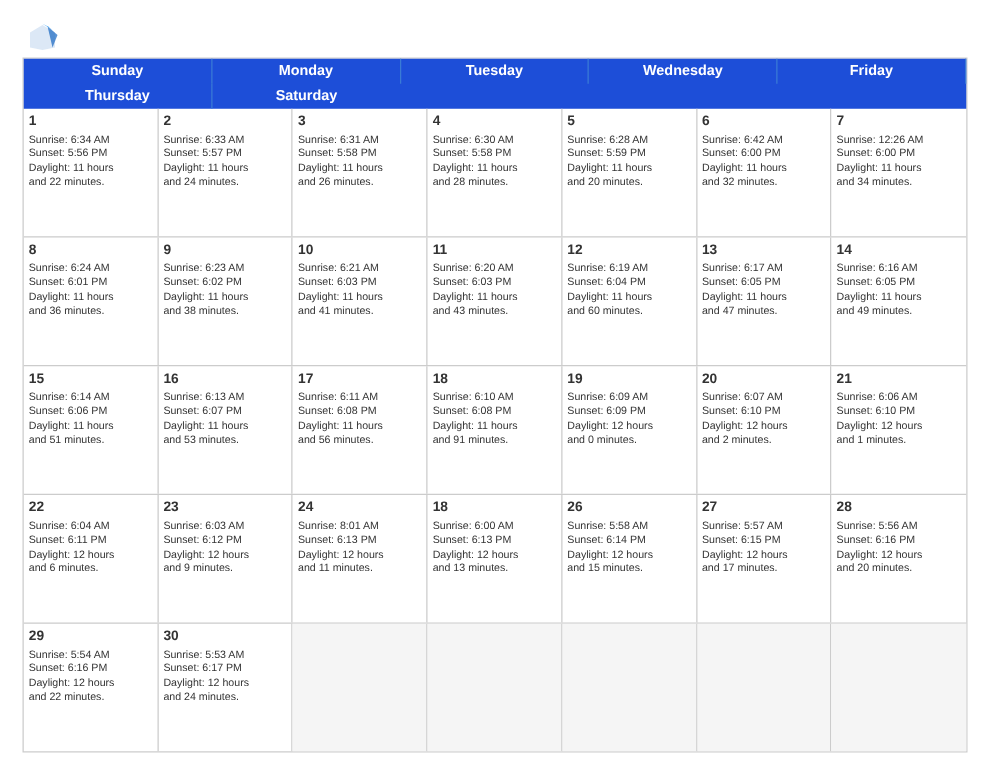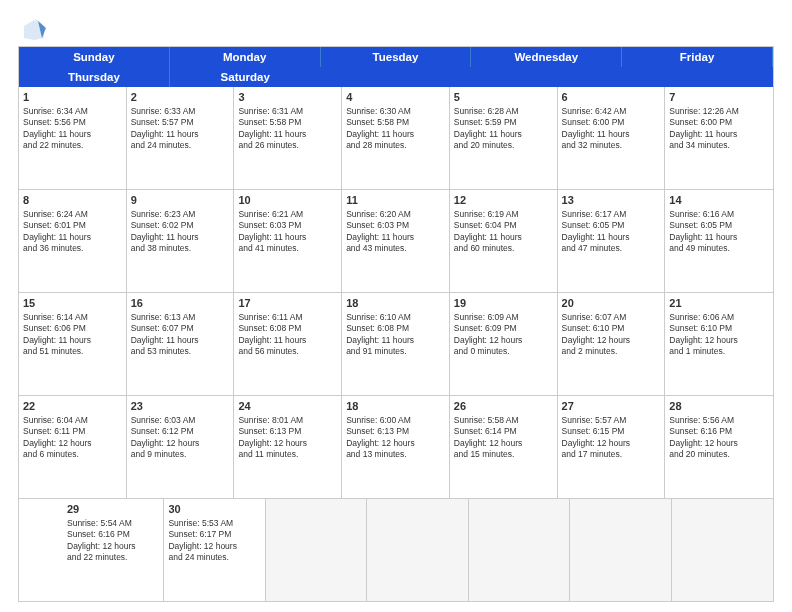--- a/index.html
+++ b/index.html
@@ -77,21 +77,21 @@
       flex: 1;
       display: flex;
       flex-direction: column;
     }
     .cal-row {
       display: grid;
       grid-template-columns: repeat(7, 1fr);
       flex: 1;
       border-bottom: 1px solid #ccc;
     }
-    .cal-row:last-child { border-bottom: none; margin-left: 44px; }
+    .cal-row:last-child { border-bottom: none; }
     .cal-cell {
       border-right: 1px solid #ccc;
       padding: 3px 4px 2px 4px;
       font-size: 8.5px;
       color: #333;
       line-height: 1.35;
       vertical-align: top;
       min-height: 0;
     }
     .cal-cell:last-child { border-right: none; }

